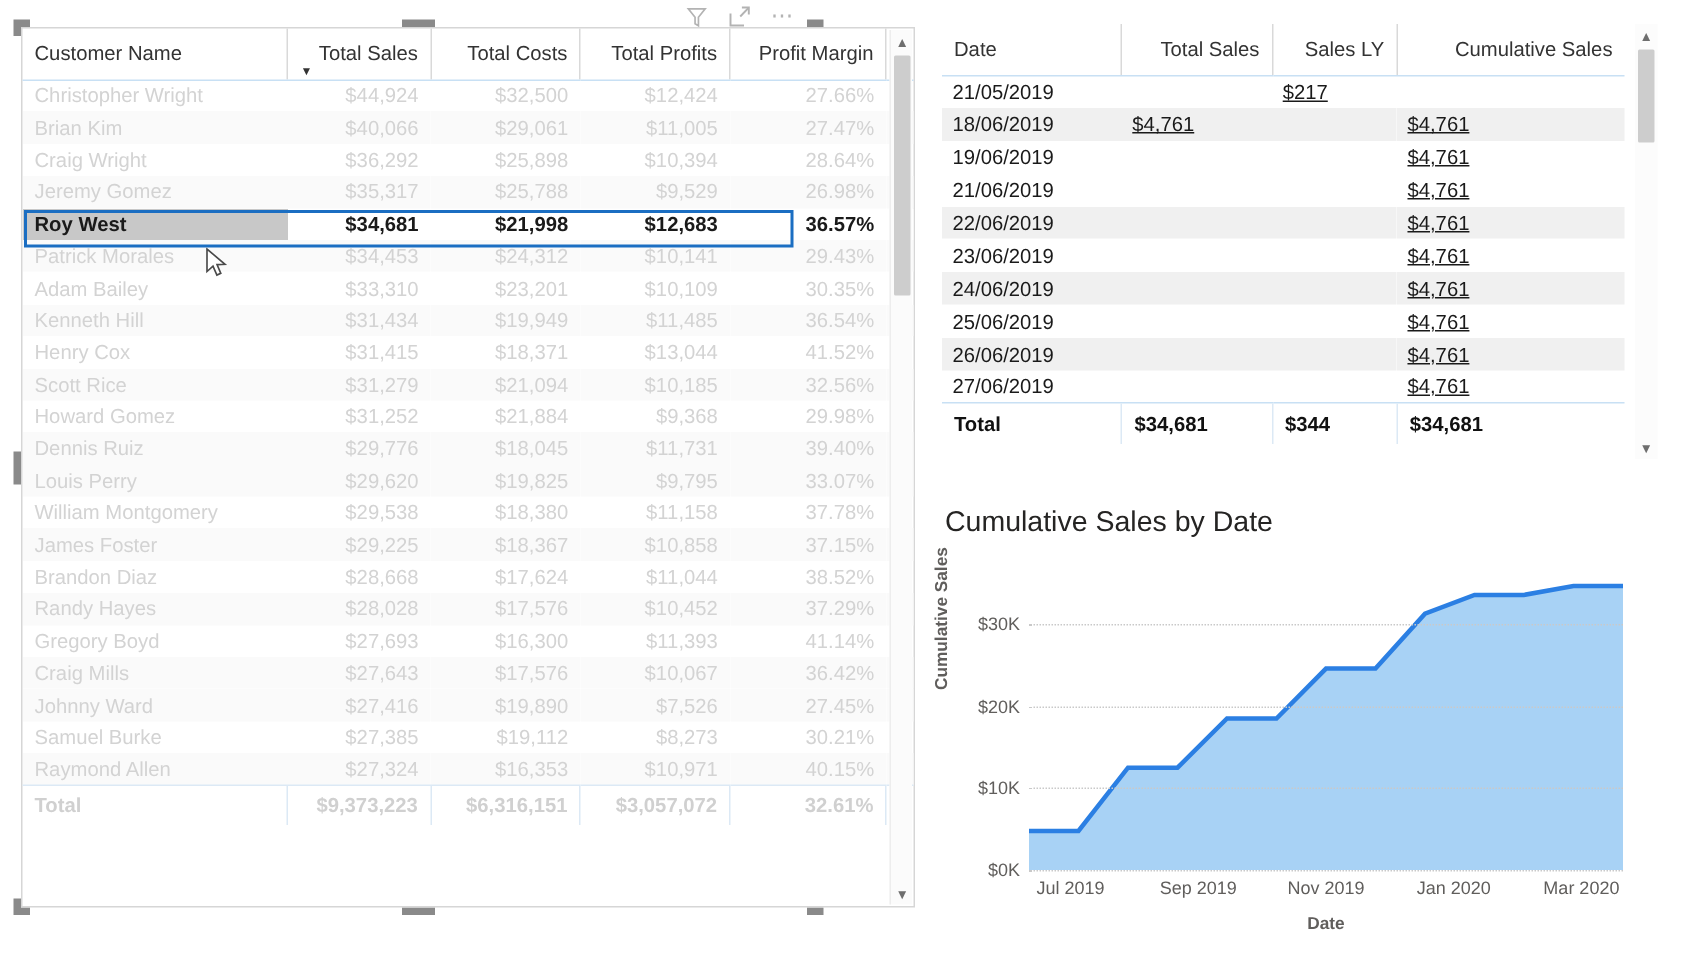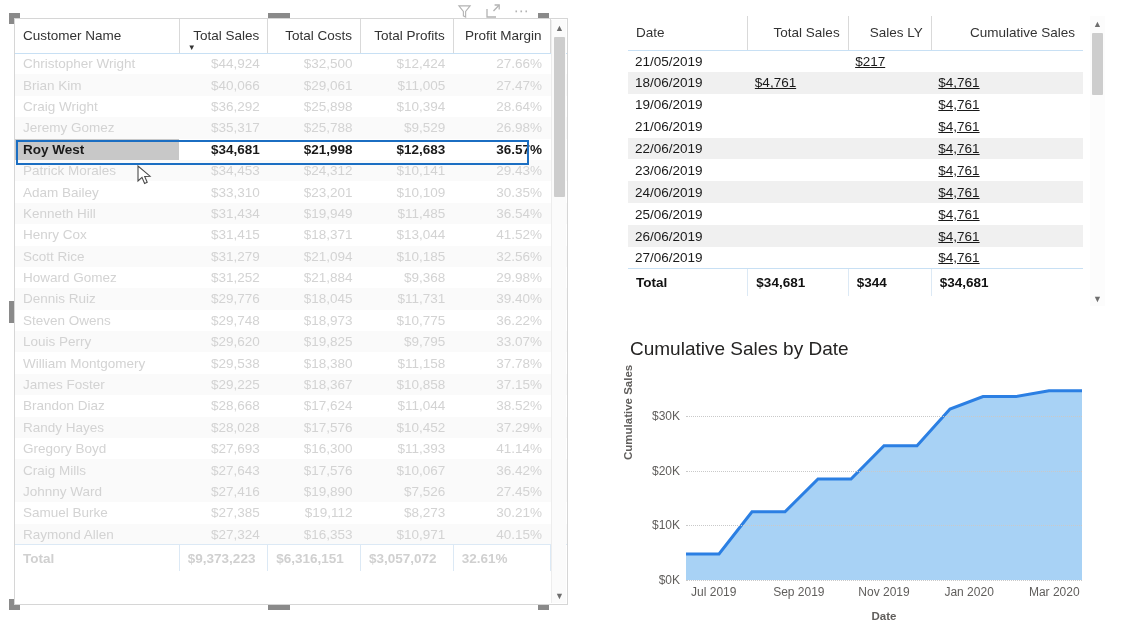--- a/index.html
+++ b/index.html
@@ -12,21 +12,21 @@
   }
   #root { position: relative; width: 1121px; height: 641px; }
 
   
   .vis-header { position: absolute; top: 0px; left: 455px; width: 110px; height: 22px; display: flex; align-items: center; gap: 11px; }
   .vis-header .hdr-icon { width: 18px; height: 18px; display: flex; align-items: center; justify-content: center; color: #b3b3b3; }
   .dots { letter-spacing: 1.5px; font-size: 15px; line-height: 10px; color: #b3b3b3; }
 
   
   .vis-left {
-    position: absolute; left: 14px; top: 18px; width: 554px; height: 587px;
+    position: absolute; left: 14px; top: 18px; width: 596px; height: 587px;
     background: #fff; border: 1px solid #d6d6d6;
   }
   .sel-frame { position: absolute; left: 9px; top: 13px; width: 540px; height: 597px; pointer-events: none; }
   .handle { position: absolute; background: #8a8a8a; }
   .h-corner { width: 11px; height: 11px; }
   .h-edge-h { width: 22px; height: 7px; }
   .h-edge-v { width: 7px; height: 22px; }
 
   table.pbi { border-collapse: collapse; width: 100%; table-layout: fixed; }
   .pbi th, .pbi td {
@@ -40,21 +40,21 @@
   .pbi thead th + th { border-left: 1px solid #d9d9d9; }
   .sortmark { position: absolute; left: 8px; bottom: 1px; font-size: 8px; color: #333; line-height: 8px; }
 
   .left-rows td { color: #d3d3d3; }
   .left-rows td.num { text-align: right; }
   .left-rows tr.band td { background: #fafafa; }
   .left-rows tr.selected td { color: #1a1a1a; font-weight: 700; background: #ffffff; }
   .left-rows tr.selected td.nm { background: #c8c8c8; }
 
   .totrow td { color: #d0d0d0; font-weight: 700; border-top: 1.4px solid #dce9f5; height: 26px; }
-  .totrow td.num { }
+  .totrow td.num { text-align: right; }
   .totrow td + td { border-left: 1px solid #dce9f5; }
 
   .scroll-col {
     position: absolute; right: 1px; top: 1px; width: 15px; bottom: 1px;
     background: #fbfbfb; border-left: 1px solid #ededed;
   }
   .sb-arrow { position: absolute; left: 0; width: 15px; height: 15px; color: #6e6e6e; font-size: 9px; display: flex; align-items: center; justify-content: center; }
   .sb-up { top: 0; } .sb-dn { bottom: 0; }
   .sb-thumb { position: absolute; left: 2px; width: 11px; background: #cdcdcd; border-radius: 1px; }
 
@@ -229,28 +229,20 @@
             <td></td>
           </tr>
           <tr class="band">
             <td class="nm">Dennis Ruiz</td>
             <td class="num">$29,776</td>
             <td class="num">$18,045</td>
             <td class="num">$11,731</td>
             <td class="num">39.40%</td>
             <td></td>
           </tr>
-          <tr>
-            <td class="nm">Steven Owens</td>
-            <td class="num">$29,748</td>
-            <td class="num">$18,973</td>
-            <td class="num">$10,775</td>
-            <td class="num">36.22%</td>
-            <td></td>
-          </tr>
           <tr class="band">
             <td class="nm">Louis Perry</td>
             <td class="num">$29,620</td>
             <td class="num">$19,825</td>
             <td class="num">$9,795</td>
             <td class="num">33.07%</td>
             <td></td>
           </tr>
           <tr>
             <td class="nm">William Montgomery</td>

